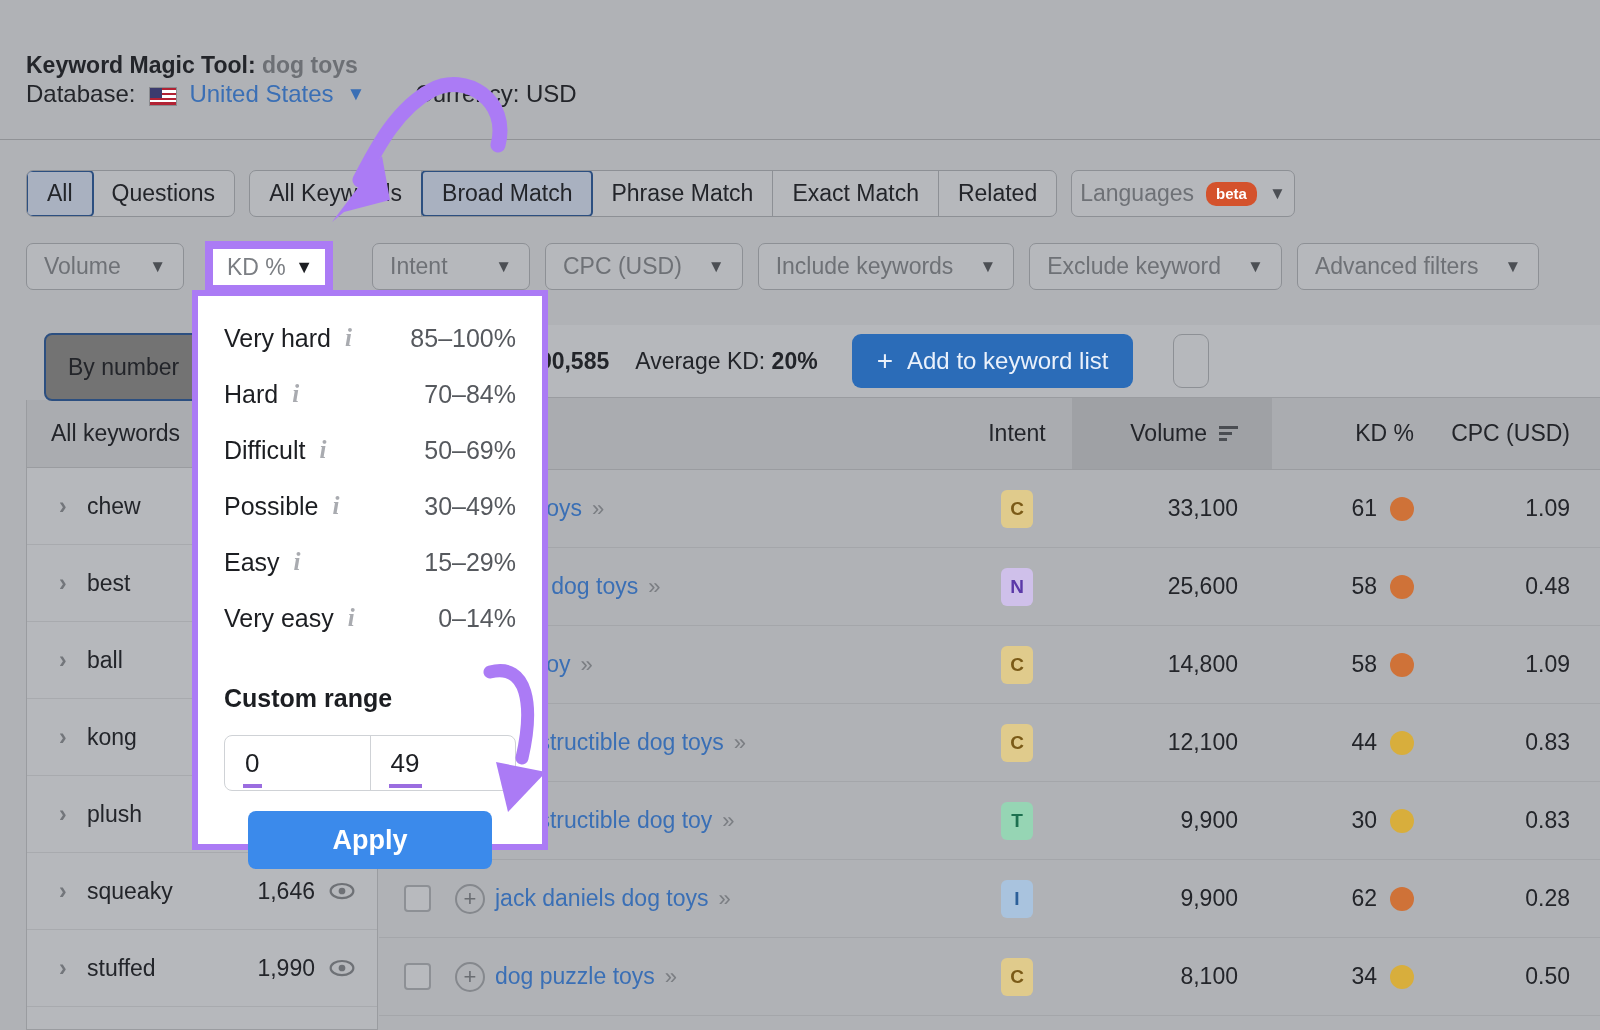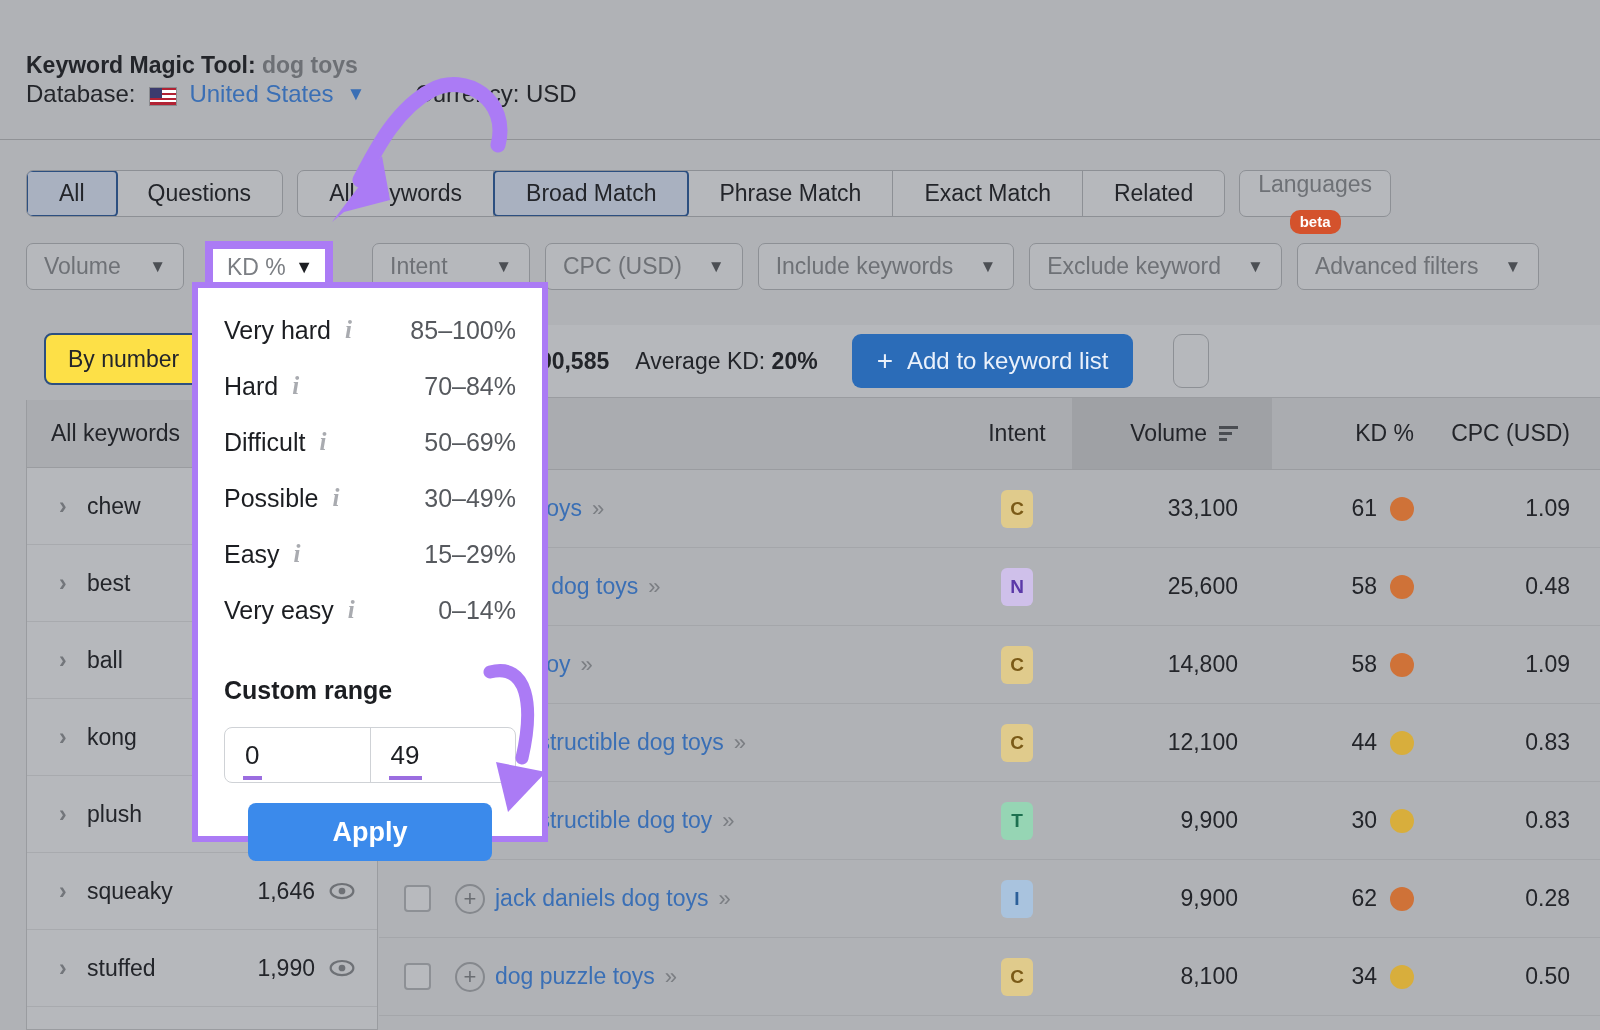--- a/index.html
+++ b/index.html
@@ -50,34 +50,34 @@
   .tabrow {
     position: absolute; left: 26px; top: 170px;
     display: flex; align-items: center; gap: 14px;
   }
   .tabgroup {
     display: flex; border: 1px solid #8d9095; border-radius: 7px;
     overflow: hidden; background: #b6b8bc; height: 47px;
   }
   .tabgroup .tab {
     display: flex; align-items: center; justify-content: center;
-    padding: 0 31px; font-size: 23px; color: #23252a;
+    padding: 0 19px; font-size: 23px; color: #23252a;
     border-right: 1px solid #8d9095; height: 100%;
     white-space: nowrap;
   }
   .tabgroup .tab:last-child { border-right: none; }
   .tab.active {
     background: #a9b1c0; border: 2px solid #2c4f80; border-radius: 5px;
     margin: -1px; height: calc(100% + 2px);
   }
   .pill {
     display: flex; align-items: center; gap: 12px;
     border: 1px solid #8d9095; border-radius: 7px; height: 47px;
-    padding: 0 18px; font-size: 23px; color: #6e7176;
-    white-space: nowrap; background: #b6b8bc; flex-direction: column;
+    padding: 0 8px; font-size: 23px; color: #6e7176;
+    white-space: nowrap; background: #b6b8bc;
   }
   .beta {
     background: #d4522c; color: #fff; font-size: 15px; font-weight: bold;
     border-radius: 10px; padding: 3px 10px 4px;
   }
   .caret { font-size: 17px; color: #4c4f54; font-weight: bold; }
 
   
   .filterrow {
     position: absolute; left: 26px; top: 243px;
@@ -124,23 +124,23 @@
   }
   .side-label { flex: 1; }
   .side-num { color: #23252a; font-size: 23px; margin-right: 14px; }
   .eye {
     width: 26px; height: 26px; flex: none; color: #6e7176;
   }
 
   
   .bynumber {
     position: absolute; left: 44px; top: 333px;
-    height: 52px; display: flex; align-items: center;
+    height: 68px; display: flex; align-items: center;
     padding: 0 22px; font-size: 23px; color: #23252a;
-    background: #fde047; border: 2px solid #2c4f80; border-radius: 8px;
+    background: #737373; border: 2px solid #2c4f80; border-radius: 8px;
     z-index: 12; white-space: nowrap;
   }
 
   
   .statsbar {
     position: absolute; left: 379px; top: 325px; right: 0; height: 73px;
     display: flex; align-items: center; gap: 26px;
     padding-left: 18px; font-size: 23px; color: #23252a;
     background: #b6b8bc; border-bottom: 1px solid #9a9ca0;
   }
@@ -203,21 +203,21 @@
   .badge.I { background: #a9c3de; color: #2c5f99; }
   .dot { width: 24px; height: 24px; border-radius: 50%; flex: none; }
   .sorticon { display: inline-flex; flex-direction: column; gap: 3px; }
   .sorticon i { display:block; height: 3px; background: #4a4d52; }
   .sorticon i:nth-child(1){ width: 19px; }
   .sorticon i:nth-child(2){ width: 13px; }
   .sorticon i:nth-child(3){ width: 8px; }
 
   
   .kdpanel {
-    position: absolute; left: 192px; top: 282px;
+    position: absolute; left: 192px; top: 290px;
     width: 356px; height: 560px;
     background: #ab7bf5; padding: 6px;
     z-index: 40;
   }
   .kdpanel-inner {
     width: 100%; height: 100%; background: #fff;
     display: flex; flex-direction: column;
   }
   .kdlist { padding: 14px 26px 10px; }
   .kdrow {

